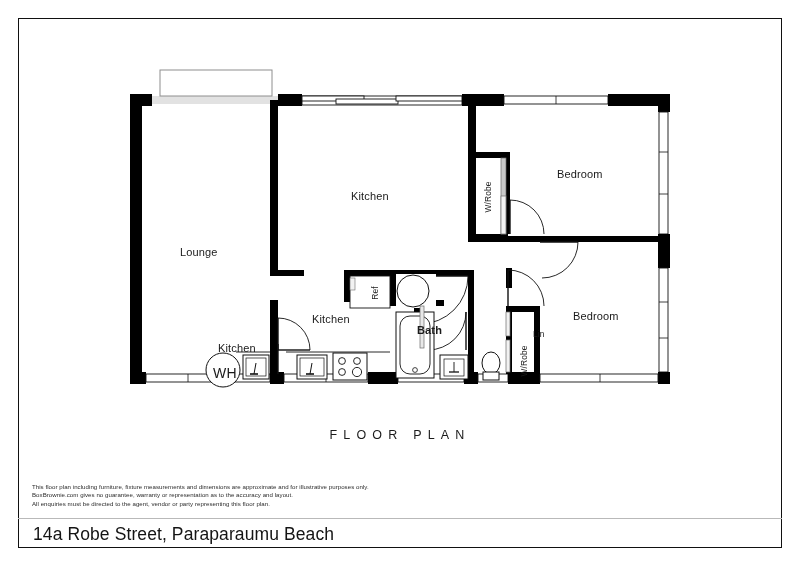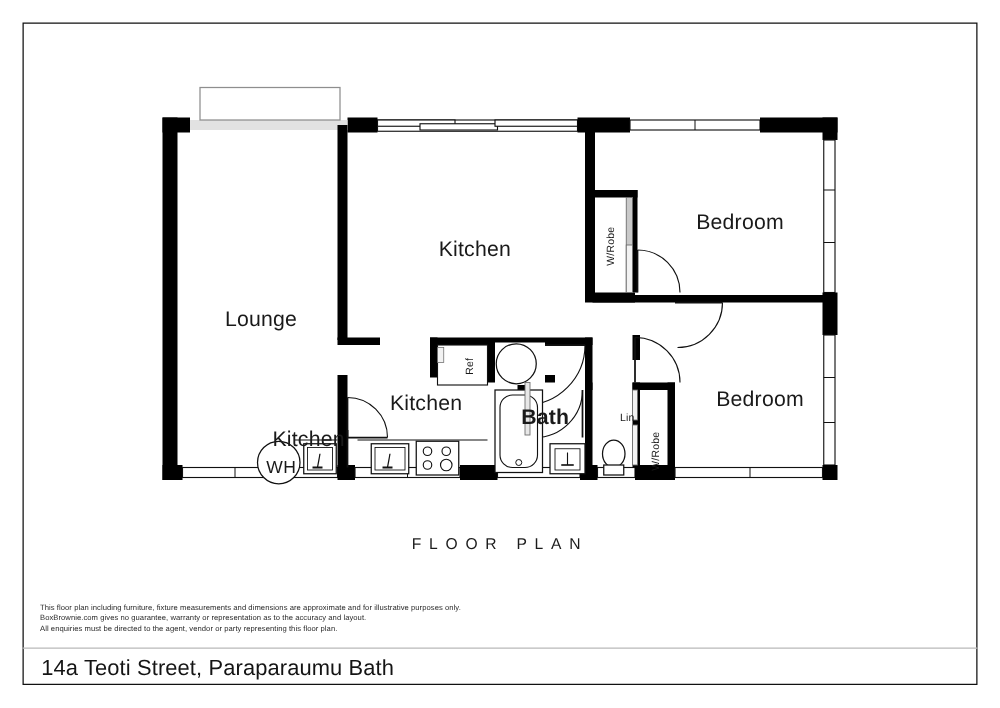--- a/index.html
+++ b/index.html
@@ -65,21 +65,21 @@
   #plan{
     position:absolute;
     left:0;top:0;
     width:800px;height:470px;
   }
   #plan svg{display:block;}
 
   
   .rlabel{
     position:absolute;
-    font-size:17px;
+    font-size:11px;
     color:#1a1a1a;
     white-space:nowrap;
     letter-spacing:0.15px;
   }
   .rlabel.sm{font-size:8.4px;}
   .rlabel.vert{
     transform-origin:center center;
     transform:rotate(-90deg);
   }
   .rlabel.wh{font-size:14px;letter-spacing:0.4px;}
@@ -293,28 +293,28 @@
   <div class="rlabel" style="left:180px;top:246px;">Lounge</div>
   <div class="rlabel" style="left:351px;top:190px;">Kitchen</div>
   <div class="rlabel" style="left:312px;top:313px;">Kitchen</div>
   <div class="rlabel" style="left:218px;top:342px;">Kitchen</div>
   <div class="rlabel" style="left:417px;top:324px;font-weight:bold;">Bath</div>
   <div class="rlabel" style="left:557px;top:168px;">Bedroom</div>
   <div class="rlabel" style="left:573px;top:310px;">Bedroom</div>
 
   <div class="rlabel sm vert" style="left:466px;top:192px;width:44px;text-align:center;">W/Robe</div>
   <div class="rlabel sm vert" style="left:502px;top:356px;width:44px;text-align:center;">W/Robe</div>
-  <div class="rlabel sm" style="left:496px;top:318px;margin-top:11px;">Lin</div>
+  <div class="rlabel sm" style="left:533px;top:318px;margin-top:11px;">Lin</div>
   <div class="rlabel sm vert" style="left:362px;top:288px;width:26px;text-align:center;">Ref</div>
   <div class="rlabel wh" style="left:213px;top:365px;">WH</div>
 
   <div id="plantitle">FLOOR PLAN</div>
 
   <div id="disclaimer">
     <div>This floor plan including furniture, fixture measurements and dimensions are approximate and for illustrative purposes only.</div>
     <div>BoxBrownie.com gives no guarantee, warranty or representation as to the accuracy and layout.</div>
     <div>All enquiries must be directed to the agent, vendor or party representing this floor plan.</div>
   </div>
 
   <div id="divider"></div>
-  <div id="address">14a Teoti Street, Paraparaumu Bath</div>
+  <div id="address">14a Robe Street, Paraparaumu Beach</div>
 
 </div>
 
 </body></html>

